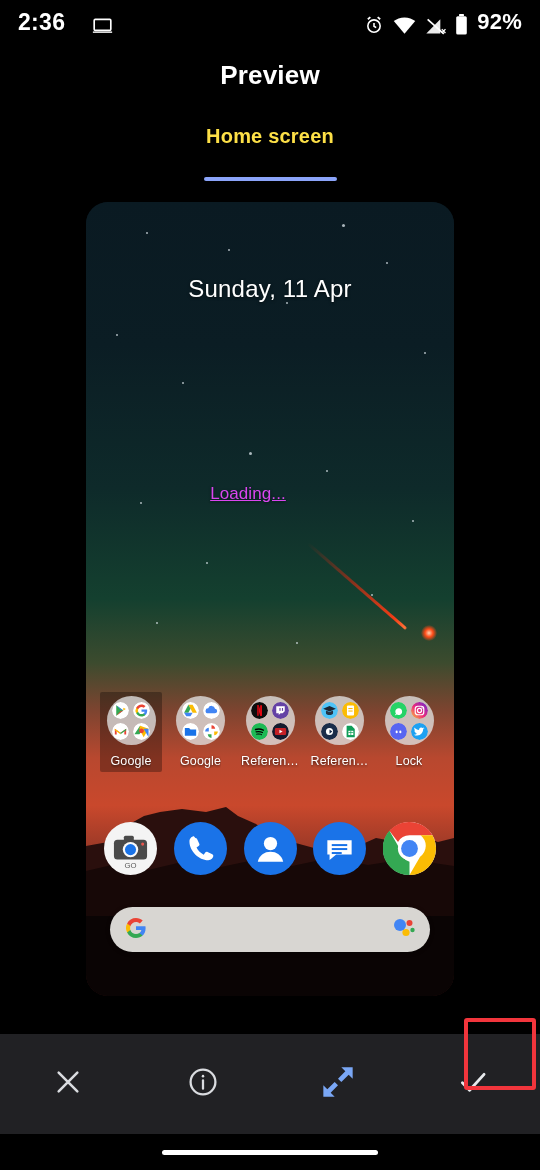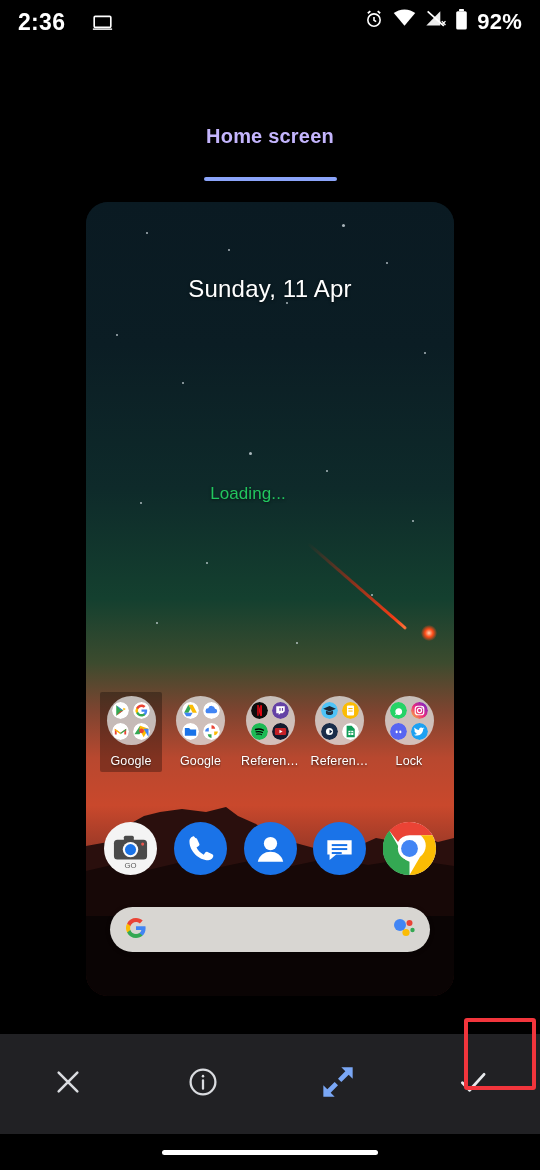--- a/index.html
+++ b/index.html
@@ -10,23 +10,23 @@
     overflow:hidden;
   }
   .screen { position:relative; width:540px; height:1170px; background:#000; }
 
   
   .statusbar {
     position:absolute; top:0; left:0; width:540px; height:44px;
     display:flex; align-items:center; justify-content:space-between;
     padding:0 18px; color:#fff;
   }
-  .sb-left { display:flex; align-items:center; gap:27px; }
+  .sb-left { display:flex; align-items:flex-end; gap:27px; }
   .sb-time { font-size:23px; font-weight:700; letter-spacing:.3px; }
-  .sb-right { display:flex; align-items:flex-start; gap:9px; }
+  .sb-right { display:flex; align-items:flex-end; gap:9px; }
   .sb-pct { font-size:22px; font-weight:700; letter-spacing:.2px; }
   .ic { display:block; }
 
   
   .page-title {
     position:absolute; top:60px; left:0; width:540px;
     text-align:center; color:#fff;
     font-size:26px; font-weight:700; letter-spacing:.2px;
   }
 
@@ -34,21 +34,21 @@
   .tabs {
     position:absolute; top:125px; left:0; width:540px; height:56px;
     display:flex;
   }
   .tab {
     flex:1; display:flex; flex-direction:column;
     align-items:center; justify-content:flex-start;
     position:relative; cursor:pointer;
   }
   .tab-label { font-size:20px; letter-spacing:.2px; }
-  .tab.active .tab-label { color:#c4b5fd; font-weight:700; }
+  .tab.active .tab-label { color:#fde047; font-weight:700; }
   .tab.inactive .tab-label { color:#9aa0a6; font-weight:400; }
   .tab-underline {
     position:absolute; bottom:0; width:133px; height:4px;
     border-radius:2px; background:#8ba4f9;
   }
 
   
   .preview-card {
     position:absolute; left:86px; top:202px;
     width:368px; height:794px;
@@ -91,23 +91,24 @@
   .mountains { position:absolute; left:0; bottom:0; width:368px; height:330px; }
 
   .pv-date {
     position:absolute; top:73px; left:0; width:368px;
     text-align:center; color:#fff;
     font-size:24px; font-weight:400; letter-spacing:.2px;
     text-shadow:0 1px 3px rgba(0,0,0,.55);
   }
   .pv-loading {
     position:absolute; top:282px; left:0; width:324px;
-    text-align:center; color:#22c55e;
+    text-align:center; color:#d946ef;
     font-size:17px; letter-spacing:.1px;
     text-shadow:0 1px 3px rgba(0,0,0,.55);
+    text-decoration:underline;
   }
 
   
   .folder-row {
     position:absolute; left:0; top:494px; width:368px;
     display:flex; justify-content:space-between;
     padding:0 14px;
   }
   .folder-cell {
     width:62px; display:flex; flex-direction:column; align-items:center;
@@ -206,20 +207,21 @@
       <span>
         <svg class="ic" width="13" height="21" viewBox="0 0 13 21" fill="#fff">
           <rect x="4" y="0" width="5" height="2.2" rx=".8"></rect>
           <rect x="1.2" y="2.2" width="10.6" height="18.3" rx="1.6"></rect>
         </svg>
       </span>
       <span class="sb-pct">92%</span>
     </div>
   </div>
 
+  <div class="page-title">Preview</div>
 
   <div class="tabs">
     <div class="tab active">
       <span class="tab-label">Home screen</span>
       <span class="tab-underline"></span>
     </div>
   </div>
 
   <div class="preview-card">
     <div class="sky"></div>

